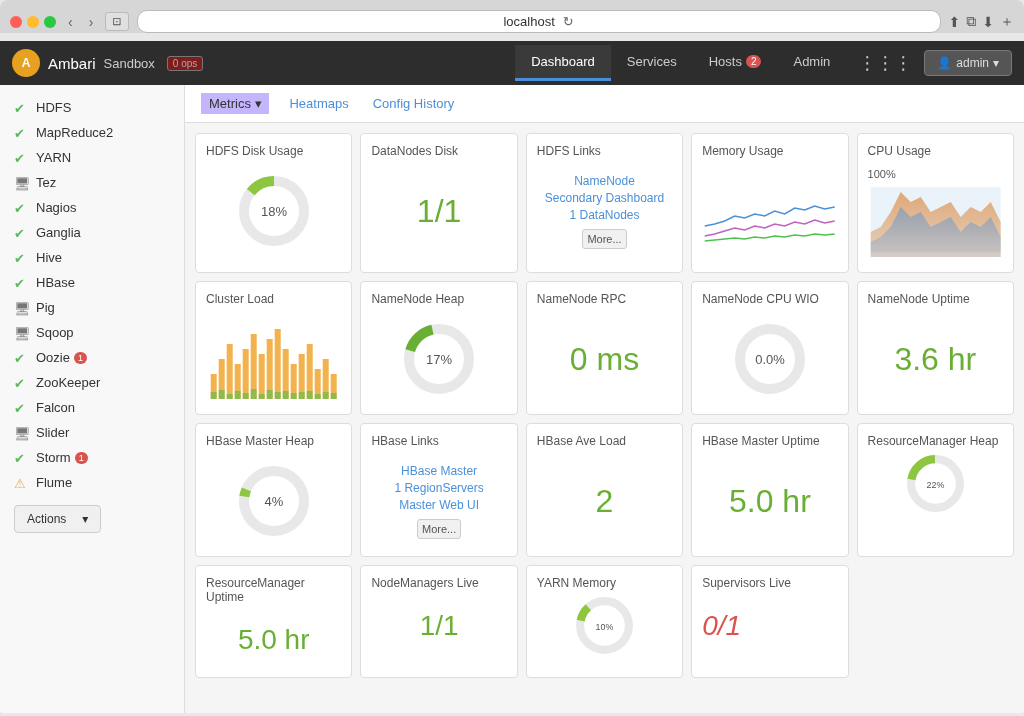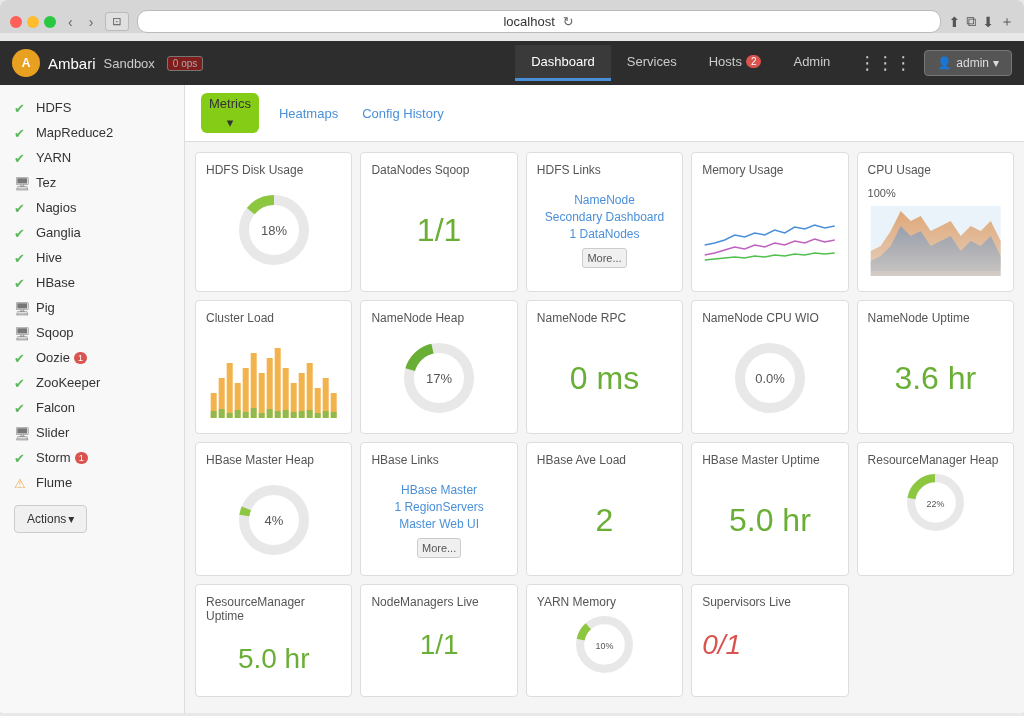--- a/index.html
+++ b/index.html
@@ -43,27 +43,27 @@
 
     
     .sidebar { width: 185px; background: #f8f8f8; border-right: 1px solid #ddd; padding: 10px 0; overflow-y: auto; flex-shrink: 0; }
     .sidebar-item { display: flex; align-items: center; padding: 5px 14px; cursor: pointer; color: #333; font-size: 13px; }
     .sidebar-item .status-icon { width: 14px; height: 14px; margin-right: 8px; flex-shrink: 0; }
     .status-green { color: #5cb85c; }
     .status-warning { color: #f0ad4e; }
     .status-monitor { color: #777; }
     .alert-badge { background: #d9534f; color: white; font-size: 9px; padding: 1px 4px; border-radius: 8px; margin-left: 4px; }
     .sidebar-actions { padding: 10px 14px; }
-    .actions-btn { background: #f0f0f0; border: 1px solid #ccc; border-radius: 4px; padding: 6px 12px; font-size: 12px; cursor: pointer; color: #333; display: flex; align-items: flex-end; gap: 2px; }
+    .actions-btn { background: #f0f0f0; border: 1px solid #ccc; border-radius: 4px; padding: 6px 12px; font-size: 12px; cursor: pointer; color: #333; display: flex; align-items: flex-end; gap: 16px; }
 
     
     .content-area { flex: 1; overflow-y: auto; background: #f5f5f5; }
     .sub-nav { background: white; border-bottom: 1px solid #ddd; padding: 8px 16px; display: flex; gap: 16px; align-items: center; }
     .sub-nav-tab { color: #4a90d9; font-size: 13px; cursor: pointer; padding: 2px 4px; display: flex; align-items: center; gap: 4px; text-decoration: none; }
-    .sub-nav-tab.active { color: #333; background: #84cc16; border-radius: 6px; padding: 3px 8px; flex-direction: column; }
+    .sub-nav-tab.active { color: #333; background: #c4b5fd; border-radius: 0; padding: 3px 8px; }
 
     
     .metrics-grid { display: grid; grid-template-columns: repeat(5, 1fr); gap: 8px; padding: 10px; }
     .metric-card { background: white; border: 1px solid #ddd; border-radius: 4px; padding: 10px; min-height: 130px; }
     .metric-title { font-size: 12px; color: #555; margin-bottom: 8px; font-weight: 500; }
     .metric-value-large { font-size: 32px; color: #6aaf35; font-weight: 300; text-align: center; padding: 15px 0; }
     .metric-center { display: flex; align-items: center; justify-content: center; height: 90px; }
 
     
     .links-card { display: flex; flex-direction: column; gap: 3px; }
@@ -233,21 +233,21 @@
           <div class="metric-center">
             <svg width="80" height="80" viewBox="0 0 80 80">
               <circle cx="40" cy="40" r="30" fill="none" stroke="#e8e8e8" stroke-width="10"></circle>
               <circle cx="40" cy="40" r="30" fill="none" stroke="#8dc63f" stroke-width="10" stroke-dasharray="33.9 170.1" stroke-dashoffset="42.4" transform="rotate(-90 40 40)"></circle>
               <text x="40" y="45" text-anchor="middle" font-size="13" fill="#555" font-weight="500">18%</text>
             </svg>
           </div>
         </div>
 
         <div class="metric-card">
-          <div class="metric-title">DataNodes Sqoop</div>
+          <div class="metric-title">DataNodes Disk</div>
           <div class="metric-center">
             <div class="metric-value-large">1/1</div>
           </div>
         </div>
 
         <div class="metric-card">
           <div class="metric-title">HDFS Links</div>
           <div class="links-card" style="padding-top: 8px;">
             <a class="metric-link">NameNode</a>
             <a class="metric-link">Secondary Dashboard</a>

